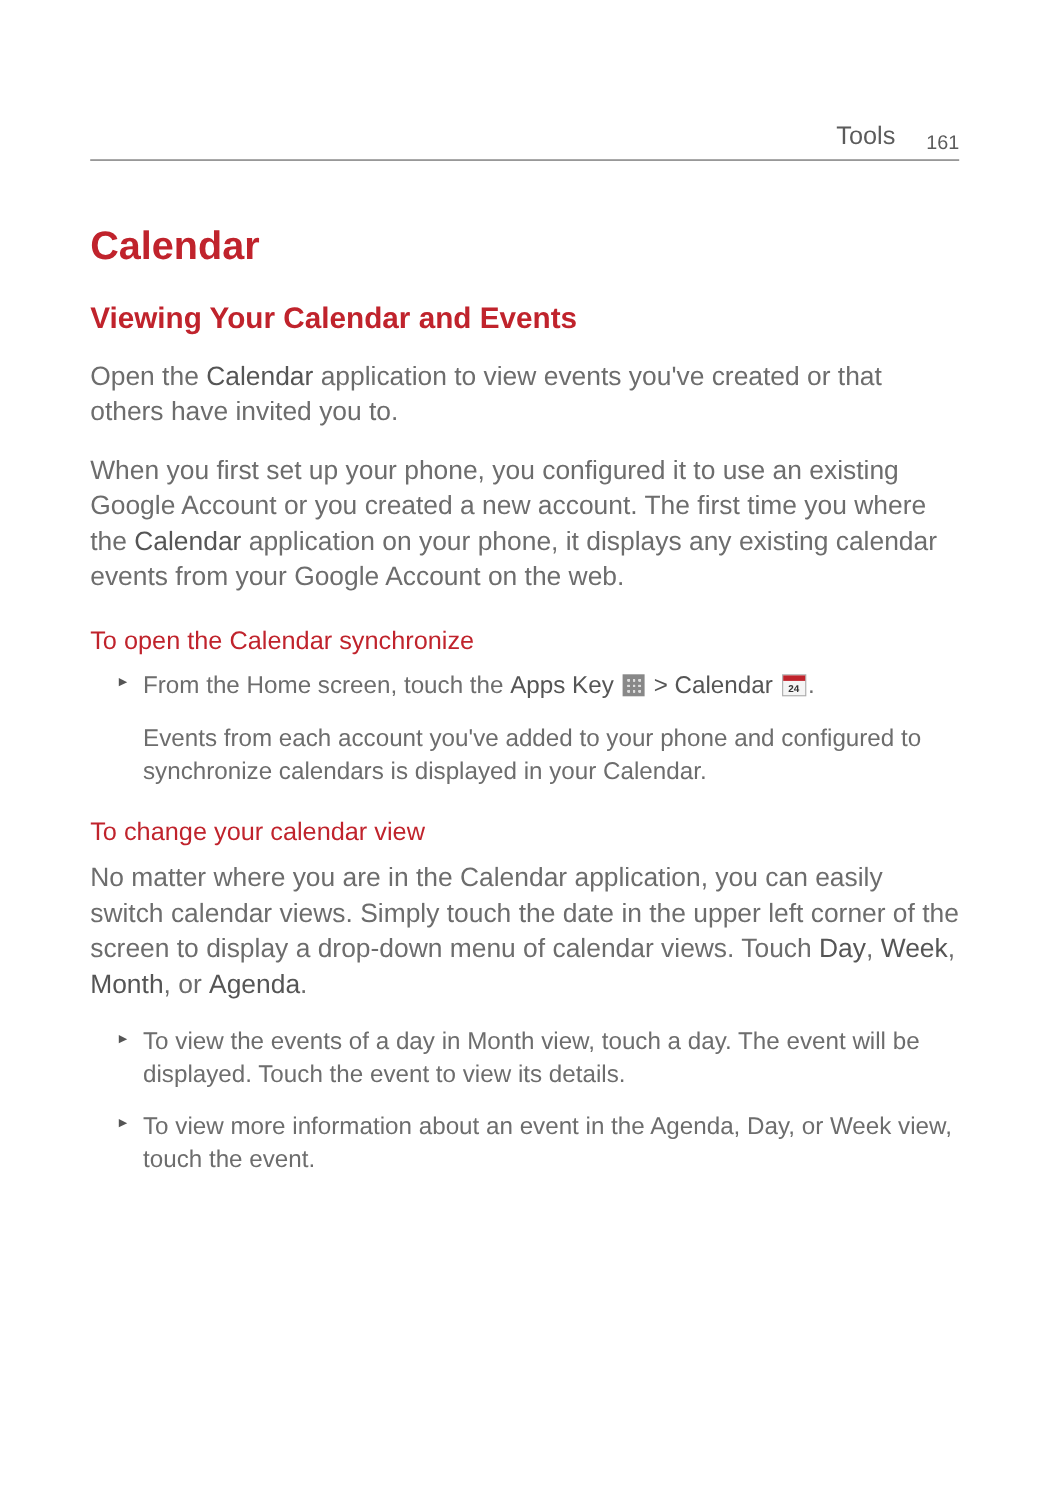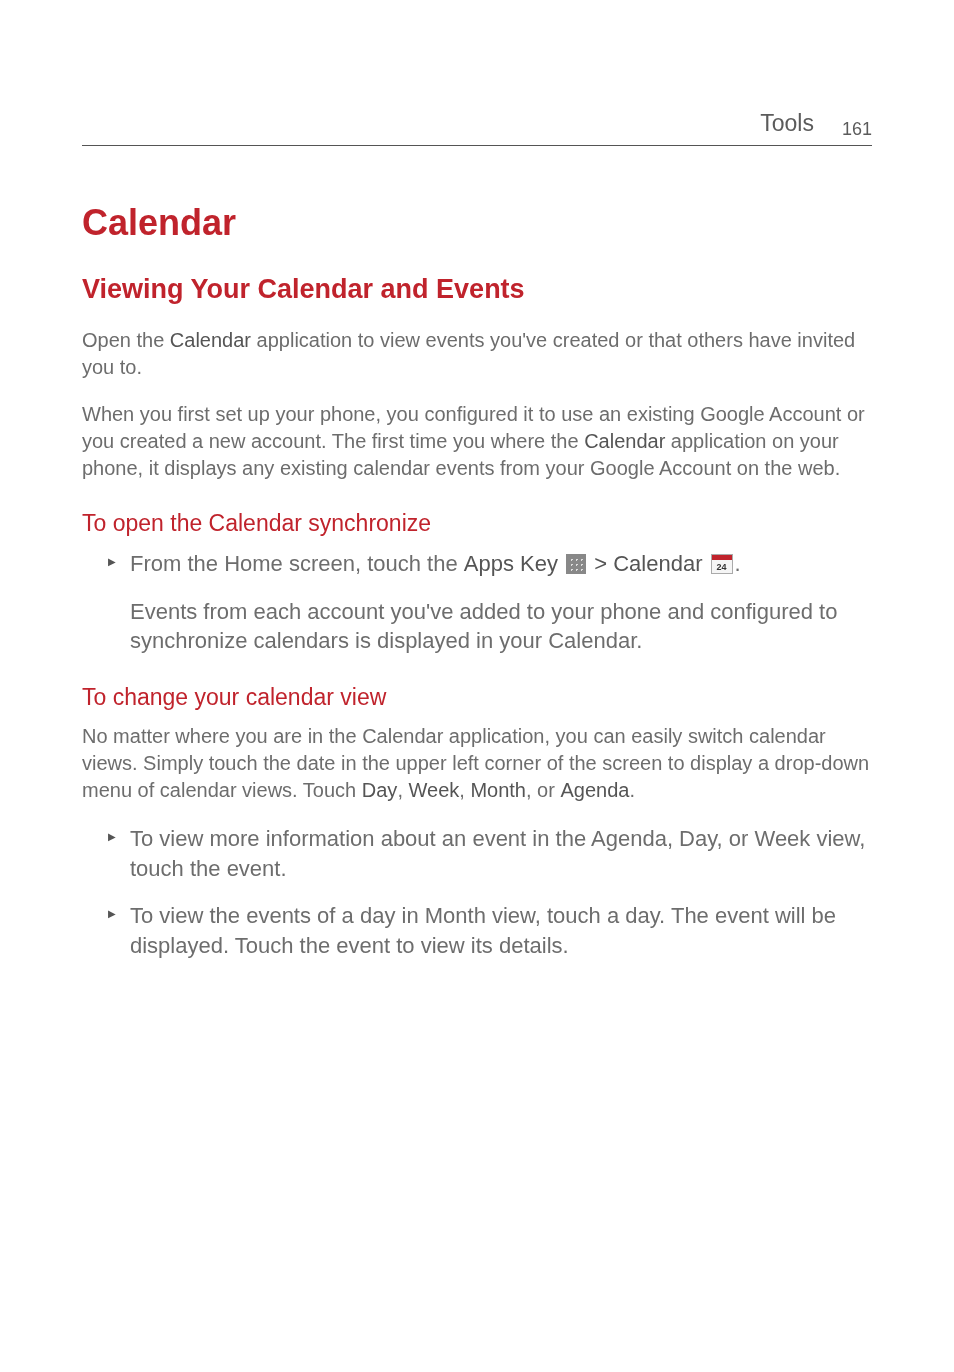--- a/index.html
+++ b/index.html
@@ -53,21 +53,21 @@
       margin-bottom: 22px;
     }
     .h3 {
       font-size: 23px;
       color: #c0232c;
       font-weight: 400;
       margin-bottom: 12px;
       margin-top: 28px;
     }
     .body-text {
-      font-size: 20px;
+      font-size: 24px;
       line-height: 1.35;
       color: #6d6d6d;
       font-weight: 300;
       margin-bottom: 20px;
     }
     .body-text .strong {
       color: #555;
       font-weight: 400;
     }
     .bullet-item {
@@ -192,17 +192,17 @@
 
   <div class="sub-body">Events from each account you've added to your phone and configured to synchronize calendars is displayed in your Calendar.</div>
 
 
   <div class="h3">To change your calendar view</div>
 
   <div class="body-text">
     <span>No matter where you are in the Calendar application, you can easily switch calendar views. Simply touch the date in the upper left corner of the screen to display a drop-down menu of calendar views. Touch </span><span class="strong">Day</span><span>, </span><span class="strong">Week</span><span>, </span><span class="strong">Month</span><span>, or </span><span class="strong">Agenda</span><span>.</span>
   </div>
 
+  <div class="bullet-item">To view the events of a day in Month view, touch a day. The event will be displayed. Touch the event to view its details.</div>
+
   <div class="bullet-item">To view more information about an event in the Agenda, Day, or Week view, touch the event.</div>
 
-  <div class="bullet-item">To view the events of a day in Month view, touch a day. The event will be displayed. Touch the event to view its details.</div>
-
 </div>
 
 </body></html>

